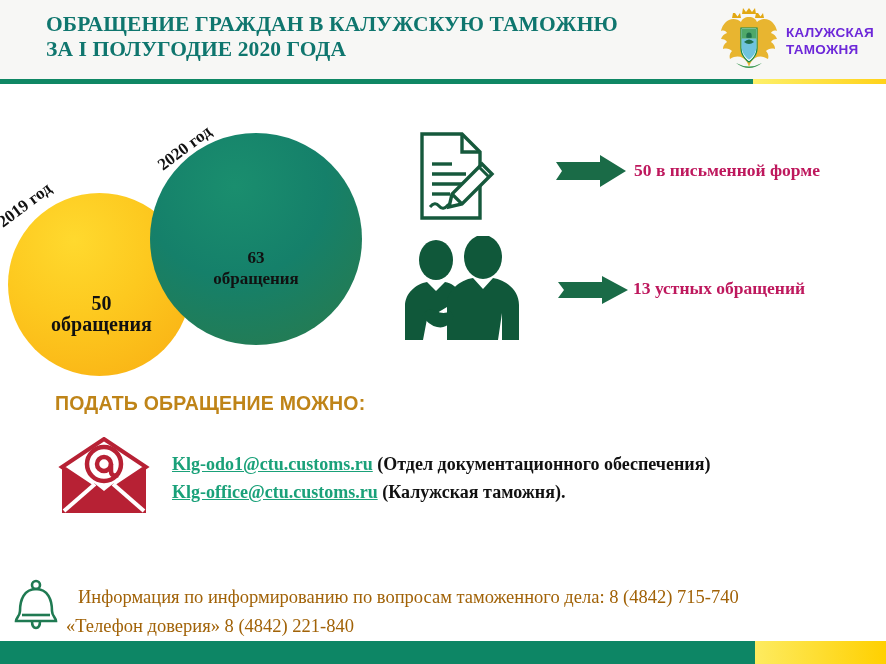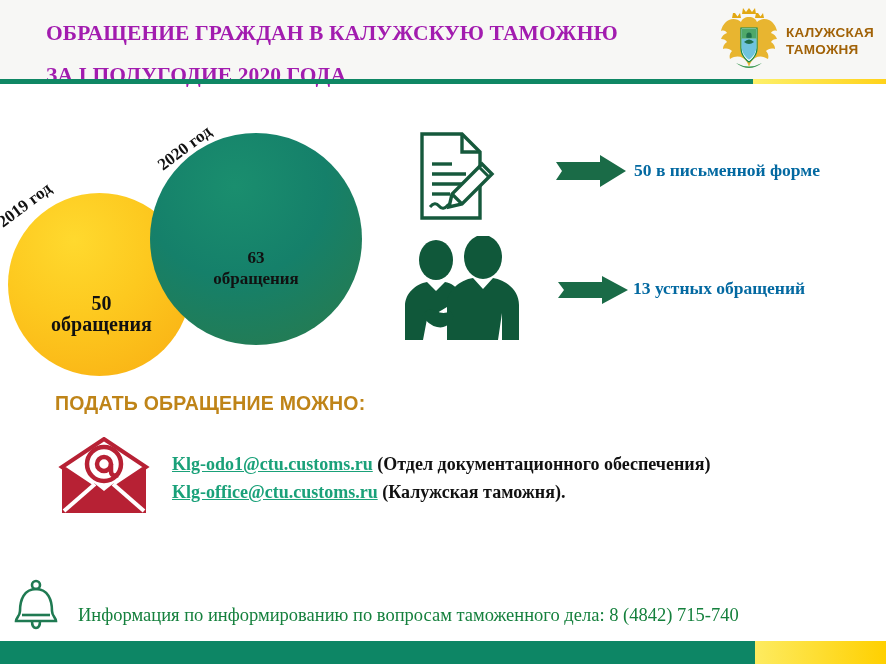--- a/index.html
+++ b/index.html
@@ -28,46 +28,46 @@
     left: 0; top: 0;
     width: 886px;
     height: 79px;
     background: #f7f7f5;
   }
   .header-title {
     position: absolute;
     left: 46px;
     top: 12px;
     width: 680px;
-    color: #a21caf;
+    color: #0f766e;
     font-family: "Liberation Serif", serif;
     font-weight: bold;
     font-size: 21.5px;
-    line-height: 42px;
+    line-height: 25px;
     letter-spacing: 0.1px;
     white-space: pre-line;
   }
   .logo-wrap {
     position: absolute;
     left: 718px;
     top: 6px;
     width: 160px;
     height: 70px;
   }
   .logo-emblem {
     position: absolute;
     left: 0; top: 0;
     width: 62px;
     height: 68px;
   }
   .logo-text {
     position: absolute;
     left: 68px;
     top: 18px;
-    color: #a16207;
+    color: #6d28d9;
     font-family: "Liberation Sans", sans-serif;
     font-weight: bold;
     font-size: 13.5px;
     line-height: 17px;
     letter-spacing: 0.3px;
     white-space: pre-line;
   }
   .header-rule {
     position: absolute;
     left: 0;
@@ -169,21 +169,21 @@
     top: 26px;
   }
   .row-written .chan-arrow { left: 152px; }
   .row-oral .chan-arrow { left: 163px; top: 36px; }
 
   .chan-text {
     position: absolute;
     font-family: "Liberation Serif", serif;
     font-weight: bold;
     font-size: 17.5px;
-    color: #0369a1;
+    color: #be185d;
     white-space: nowrap;
   }
   .row-written .chan-text { left: 230px; top: 32px; }
   .row-oral .chan-text { left: 238px; top: 42px; }
 
   
   .submit-heading {
     position: absolute;
     left: 55px;
     top: 392px;
@@ -230,22 +230,21 @@
     height: 56px;
   }
   .info-block {
     position: absolute;
     left: 66px;
     top: 583px;
     width: 810px;
     font-family: "Liberation Serif", serif;
     font-size: 18.5px;
     line-height: 29px;
-    color: #15803d;
-    margin-top: 18px;
+    color: #a16207;
   }
   .info-line-1 { padding-left: 12px; white-space: nowrap; }
   .info-line-2 { padding-left: 0px; white-space: nowrap; }
 
   
   .footer-bar {
     position: absolute;
     left: 0;
     top: 641px;
     width: 886px;
@@ -411,20 +410,21 @@
         <circle cx="24" cy="7" r="4"></circle>
         <path d="M24 11 C12 11 8 22 8 33 C8 38 4 40 4 43 h40 c0-3-4-5-4-10 C40 22 36 11 24 11 z"></path>
         <path d="M10 37 h28"></path>
         <path d="M20 43 q0 7 4 7 q4 0 4-7"></path>
       </g>
     </svg>
   </div>
 
   <div class="info-block">
     <div class="info-line-1">Информация по информированию по вопросам таможенного дела: 8 (4842) 715-740</div>
+    <div class="info-line-2">«Телефон доверия» 8 (4842) 221-840</div>
   </div>
 
   <div class="footer-bar">
     <div class="seg-green"></div>
     <div class="seg-yellow"></div>
   </div>
 
 </div>
 
 </body></html>

